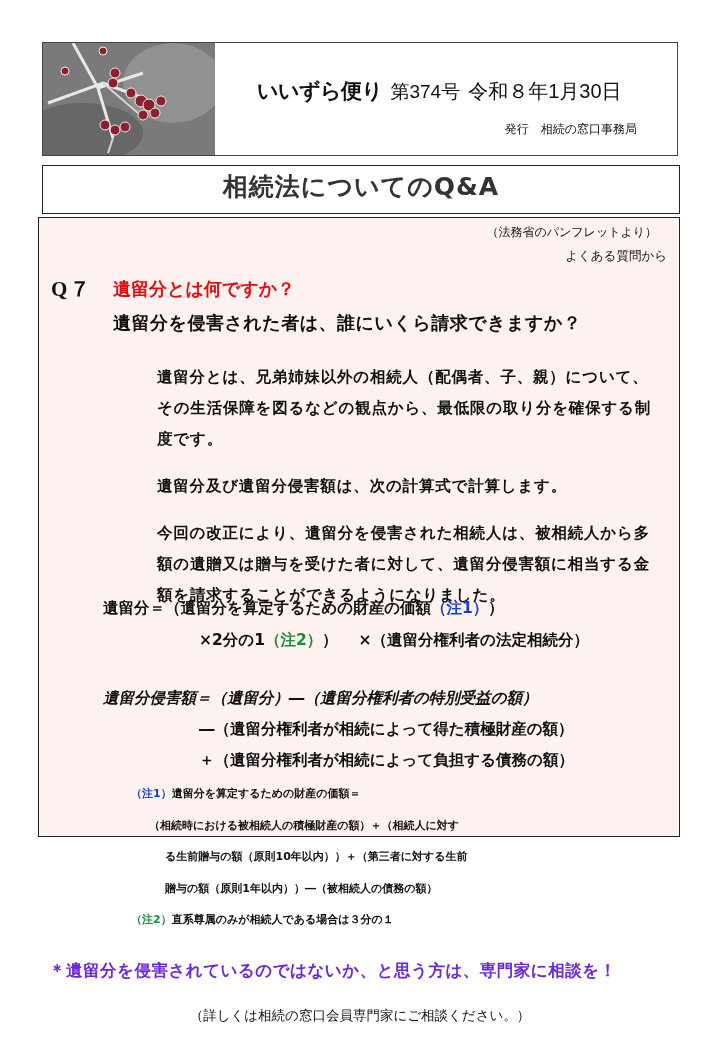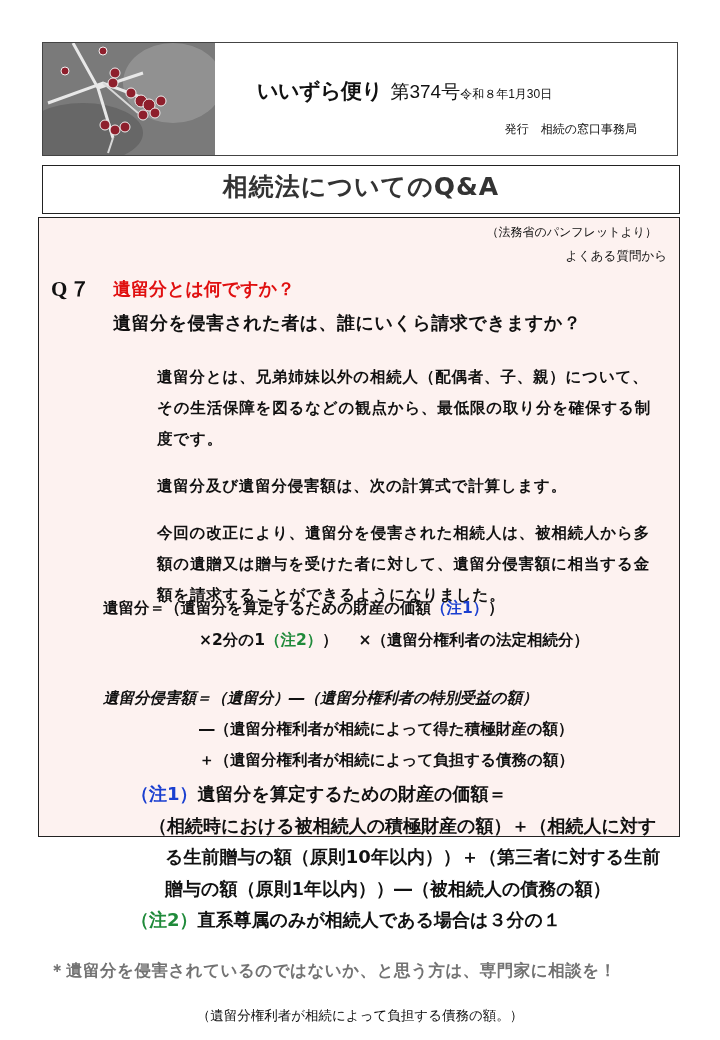--- a/index.html
+++ b/index.html
@@ -16,21 +16,21 @@
     position: absolute; left: 0; top: 0; width: 172px; height: 112px; overflow: hidden;
     background: radial-gradient(ellipse at 70% 60%, #9a9a9a 0%, #6e6e6e 45%, #3e3e3e 100%);
   }
   .photo svg { position: absolute; left: 0; top: 0; }
   .masthead {
     position: absolute; left: 214px; top: 34px; white-space: nowrap;
     font-family: "Liberation Sans", "DejaVu Sans", sans-serif;
   }
   .masthead .name { font-size: 21px; font-weight: bold; letter-spacing: -0.5px; }
   .masthead .issue { font-size: 19px; margin-left: 8px; }
-  .masthead .date { font-size: 12px; }
+  .masthead .date { font-size: 20px; margin-left: 8px; }
   .publisher {
     position: absolute; right: 40px; top: 78px; font-size: 12px; white-space: nowrap;
   }
   .title-box {
     position: absolute; left: 42px; top: 165px; width: 638px; height: 49px;
     border: 1.5px solid #222; box-sizing: border-box; text-align: center;
   }
   .title-box span {
     display: inline-block; font-size: 25px; line-height: 42px; font-weight: bold;
     color: #333; letter-spacing: 1px;
@@ -52,24 +52,24 @@
     position: absolute; left: 74px; top: 93px; font-size: 18px; font-weight: bold; letter-spacing: 0.5px;
   }
   .answer {
     position: absolute; left: 102px; top: 128px; width: 528px;
     font-size: 15.5px; font-weight: bold; line-height: 31px; letter-spacing: 0.8px;
   }
   .answer p { margin: 16px; }
   .formula { position: absolute; font-size: 15.5px; font-weight: bold; white-space: nowrap; }
   .blue { color: #1a3fd0; }
   .green { color: #1f8a3a; }
-  .notes { position: absolute; left: 92px; top: 560px; width: 540px; font-size: 18px; font-weight: bold; line-height: 31.5px; }
+  .notes { position: absolute; left: 92px; top: 560px; width: 540px; font-size: 11px; font-weight: bold; line-height: 31.5px; }
   .note-line { white-space: nowrap; }
   .warning {
-    position: absolute; left: 10px; top: 742px; font-size: 16.5px; font-weight: bold; color: #737373;
+    position: absolute; left: 10px; top: 742px; font-size: 16.5px; font-weight: bold; color: #6d28d9;
     letter-spacing: 0.5px; white-space: nowrap;
   }
   .footer-note {
     position: absolute; left: 0; width: 720px; top: 1007px; text-align: center; font-size: 13.5px;
   }
 </style>
 </head>
 <body>
 
 <div class="header-box">
@@ -140,13 +140,13 @@
     <div class="note-line" style="padding-left:34px;">る生前贈与の額（原則10年以内））＋（第三者に対する生前</div>
     <div class="note-line" style="padding-left:34px;">贈与の額（原則1年以内））―（被相続人の債務の額）</div>
     <div class="note-line">
       <span class="green">（注2）</span><span>直系尊属のみが相続人である場合は３分の１</span>
     </div>
   </div>
 
   <div class="warning">＊遺留分を侵害されているのではないか、と思う方は、専門家に相談を！</div>
 </div>
 
-<div class="footer-note">（遺留分権利者が相続によって負担する債務の額。）</div>
+<div class="footer-note">（詳しくは相続の窓口会員専門家にご相談ください。）</div>
 
 </body></html>

